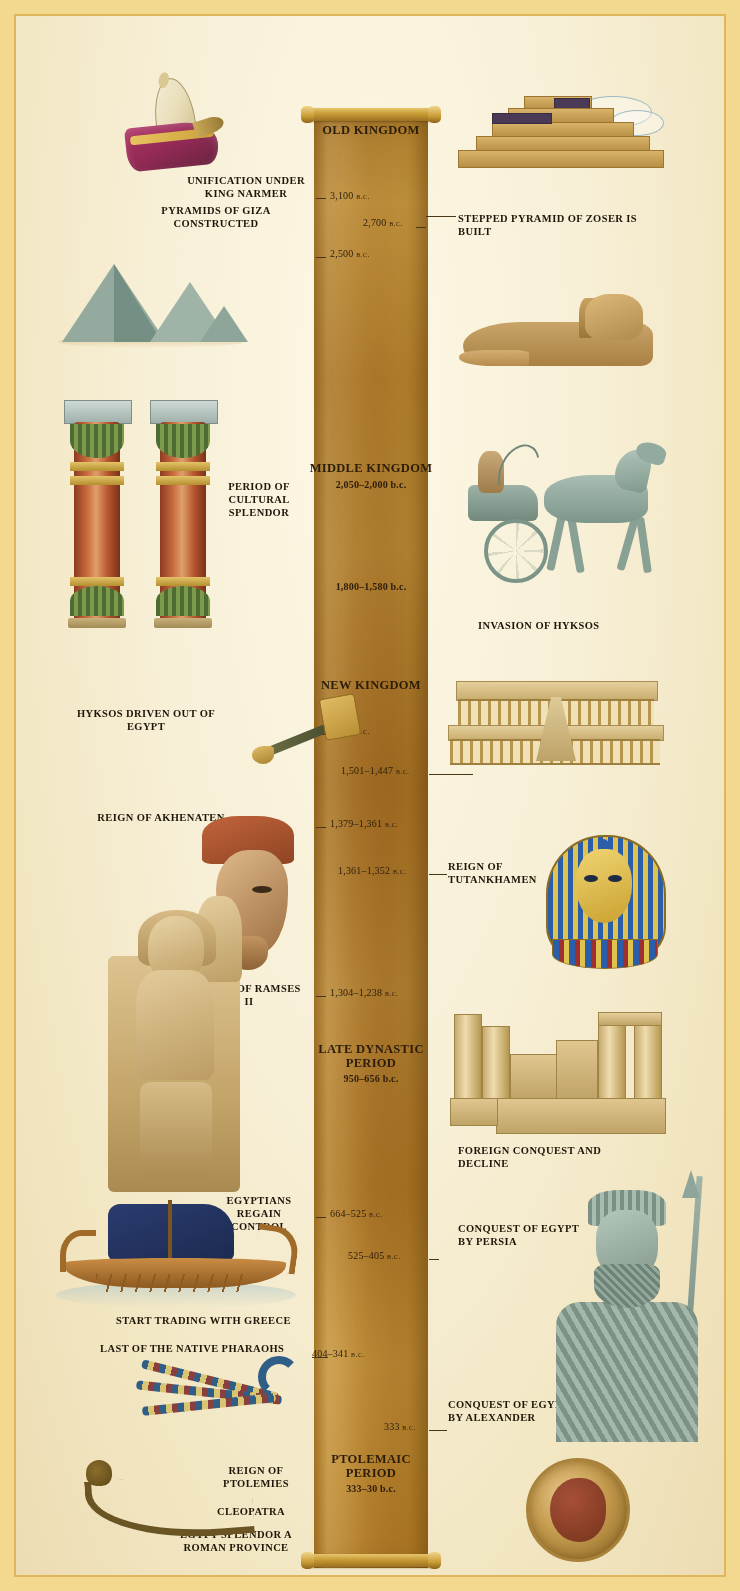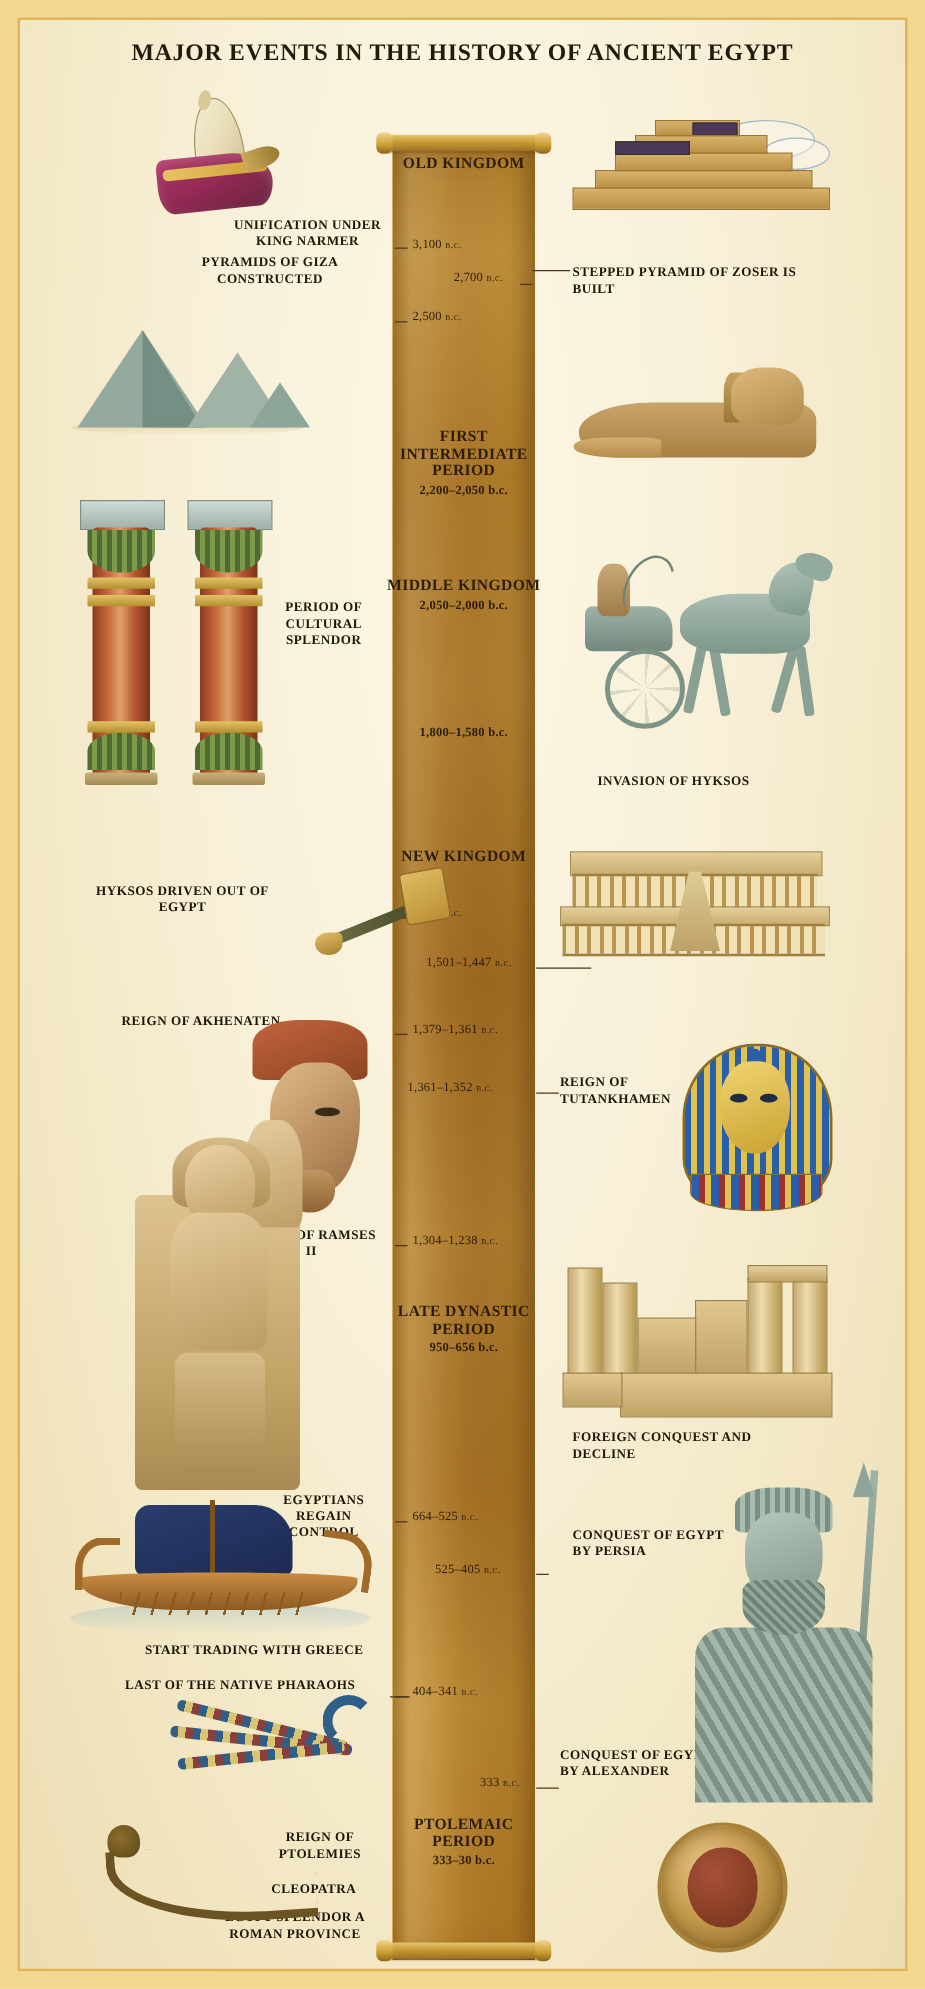--- a/index.html
+++ b/index.html
@@ -591,42 +591,37 @@
   }
 
   .faint { opacity:.92; }
 </style>
 </head>
 <body>
 
 <div id="poster">
   <div id="frame-inner">
 
-    <div id="title">MAJOR EVENTS IN THE HISTORY OF ANCIENT EGYPT</div>
 
     <div id="scroll">
       <div id="scroll-body"></div>
       <div class="scroll-rod top">
         <span class="rod-knob l"></span>
         <span class="rod-knob r"></span>
       </div>
       <div class="scroll-rod bottom">
         <span class="rod-knob l"></span>
         <span class="rod-knob r"></span>
       </div>
     </div>
 
     <div class="period" style="top:108px;">
       <span class="pname">OLD KINGDOM</span>
     </div>
 
-    <div class="period" style="top:327px;">
-      <span class="pname">FIRST INTERMEDIATE PERIOD</span>
-      <span class="pdate">2,200–2,050 b.c.</span>
-    </div>
 
     <div class="period" style="top:446px;">
       <span class="pname">MIDDLE KINGDOM</span>
       <span class="pdate">2,050–2,000 b.c.</span>
     </div>
 
     <div class="period" style="top:562px;">
       <span class="pdate">1,800–1,580 b.c.</span>
     </div>
 
@@ -674,21 +669,21 @@
       <span class="sc">b.c.</span>
     </div>
 
     <div class="tick" style="left:300px; top:811px; width:10px;"></div>
     <div class="datemark" style="left:314px; top:802px;">
       <span>1,379–1,361</span>
       <span class="sc">b.c.</span>
     </div>
 
     <div class="tick" style="left:413px; top:858px; width:10px;"></div>
-    <div class="datemark" style="left:310px; top:849px;">
+    <div class="datemark" style="left:322px; top:849px;">
       <span>1,361–1,352</span>
       <span class="sc">b.c.</span>
     </div>
 
     <div class="tick" style="left:300px; top:980px; width:10px;"></div>
     <div class="datemark" style="left:314px; top:971px;">
       <span>1,304–1,238</span>
       <span class="sc">b.c.</span>
     </div>
 
@@ -698,21 +693,21 @@
       <span class="sc">b.c.</span>
     </div>
 
     <div class="tick" style="left:413px; top:1243px; width:10px;"></div>
     <div class="datemark" style="left:332px; top:1234px;">
       <span>525–405</span>
       <span class="sc">b.c.</span>
     </div>
 
     <div class="tick" style="left:300px; top:1341px; width:10px;"></div>
-    <div class="datemark" style="left:314px; top:1332px;">
+    <div class="datemark" style="left:296px; top:1332px;">
       <span>404–341</span>
       <span class="sc">b.c.</span>
     </div>
 
     <div class="tick" style="left:413px; top:1414px; width:10px;"></div>
     <div class="datemark" style="left:368px; top:1405px;">
       <span>333</span>
       <span class="sc">b.c.</span>
     </div>
 

